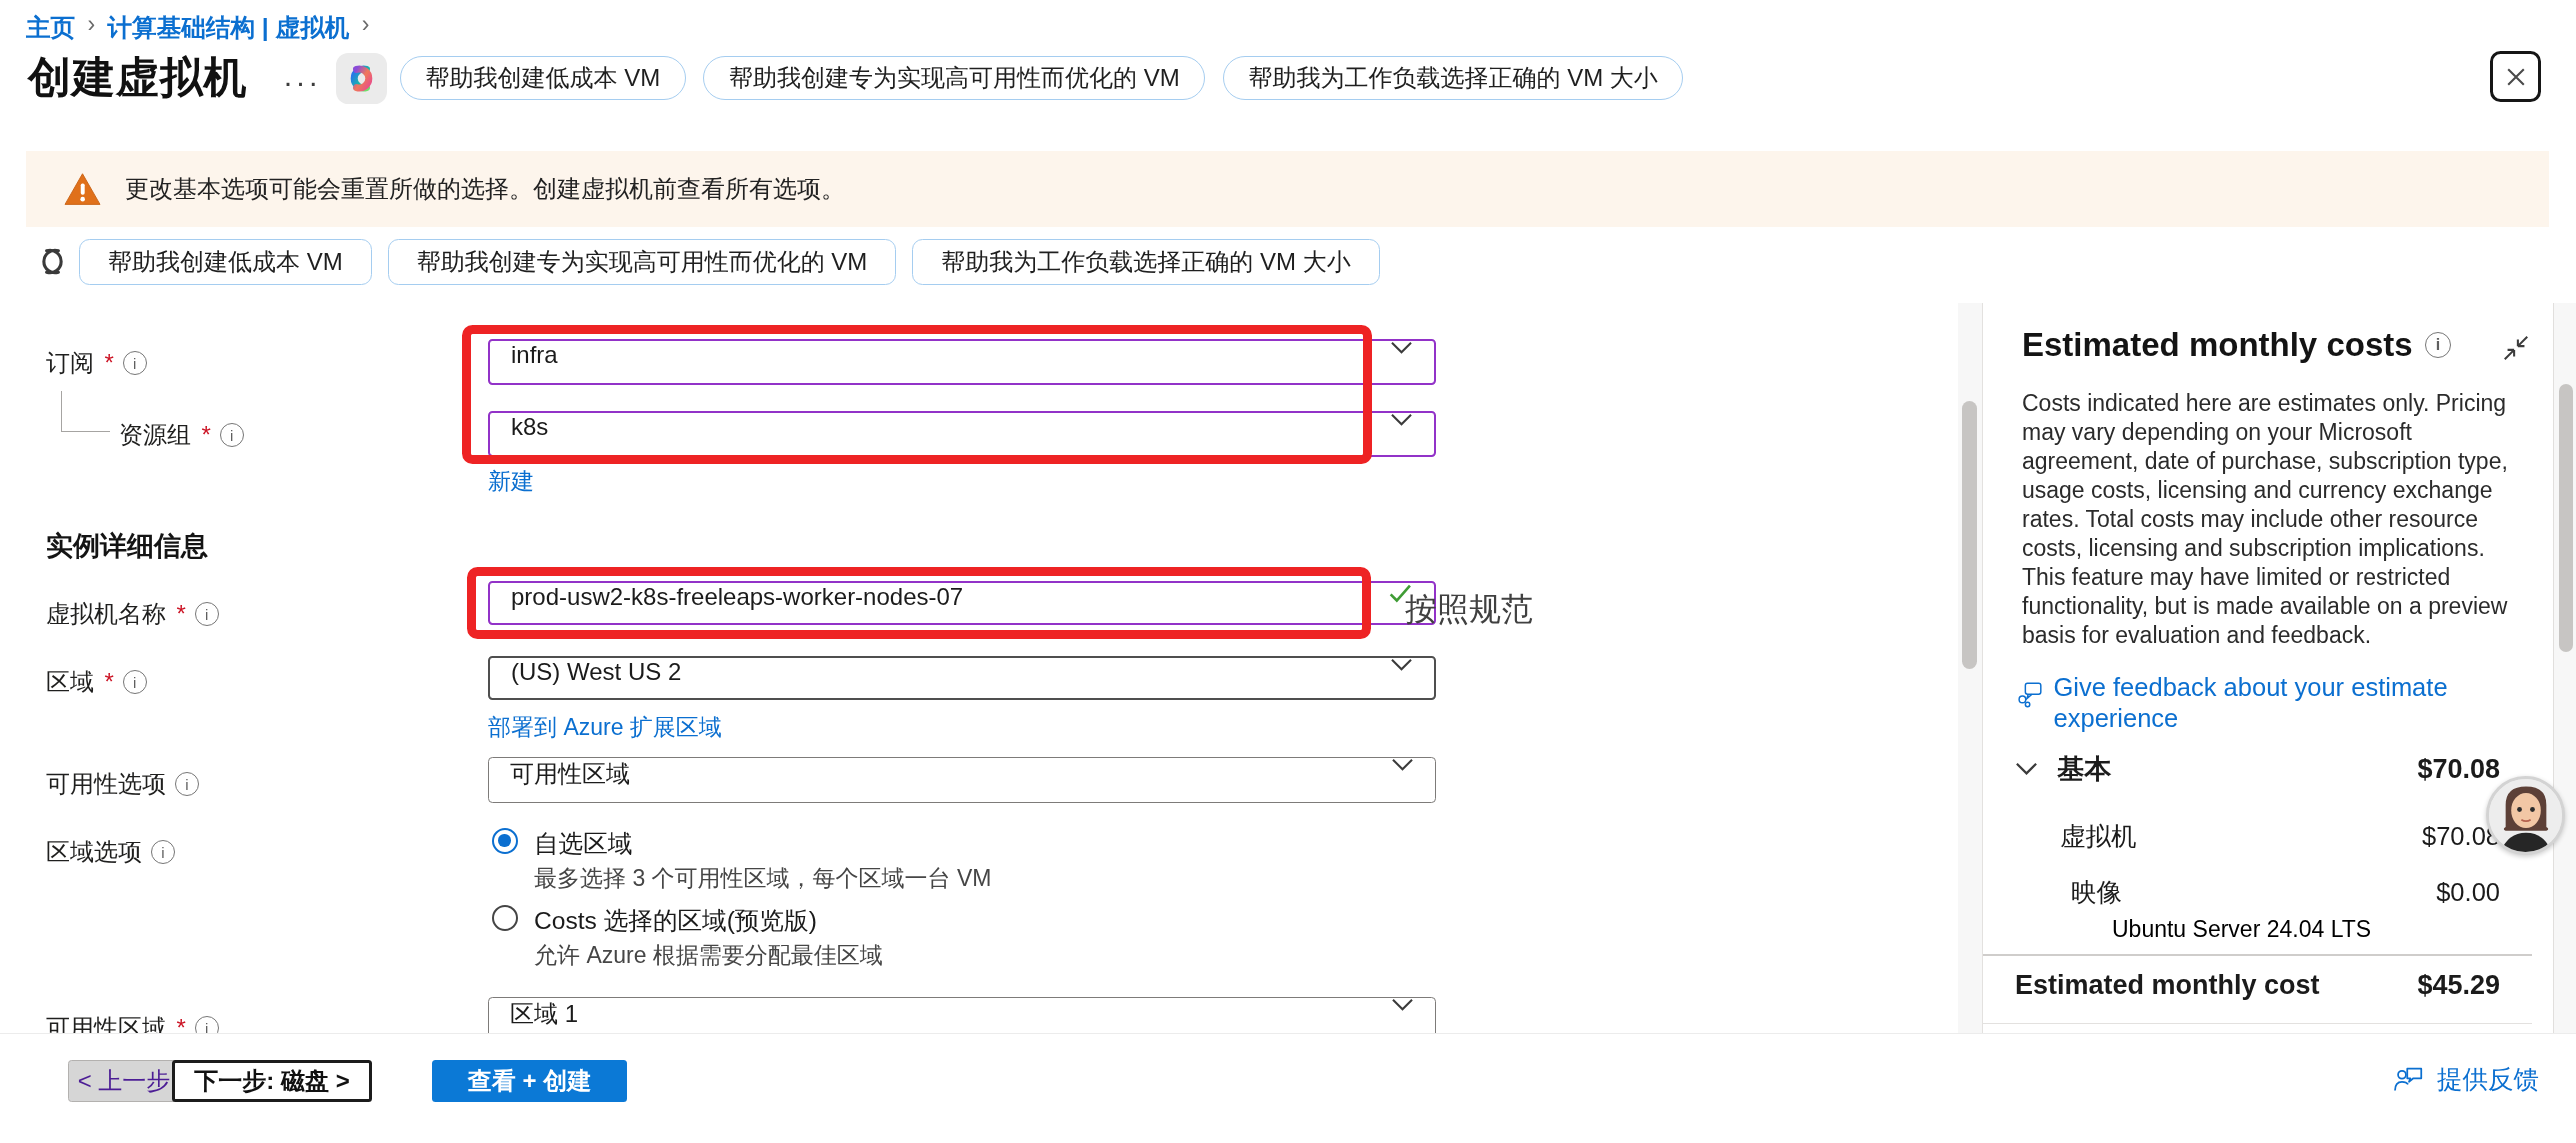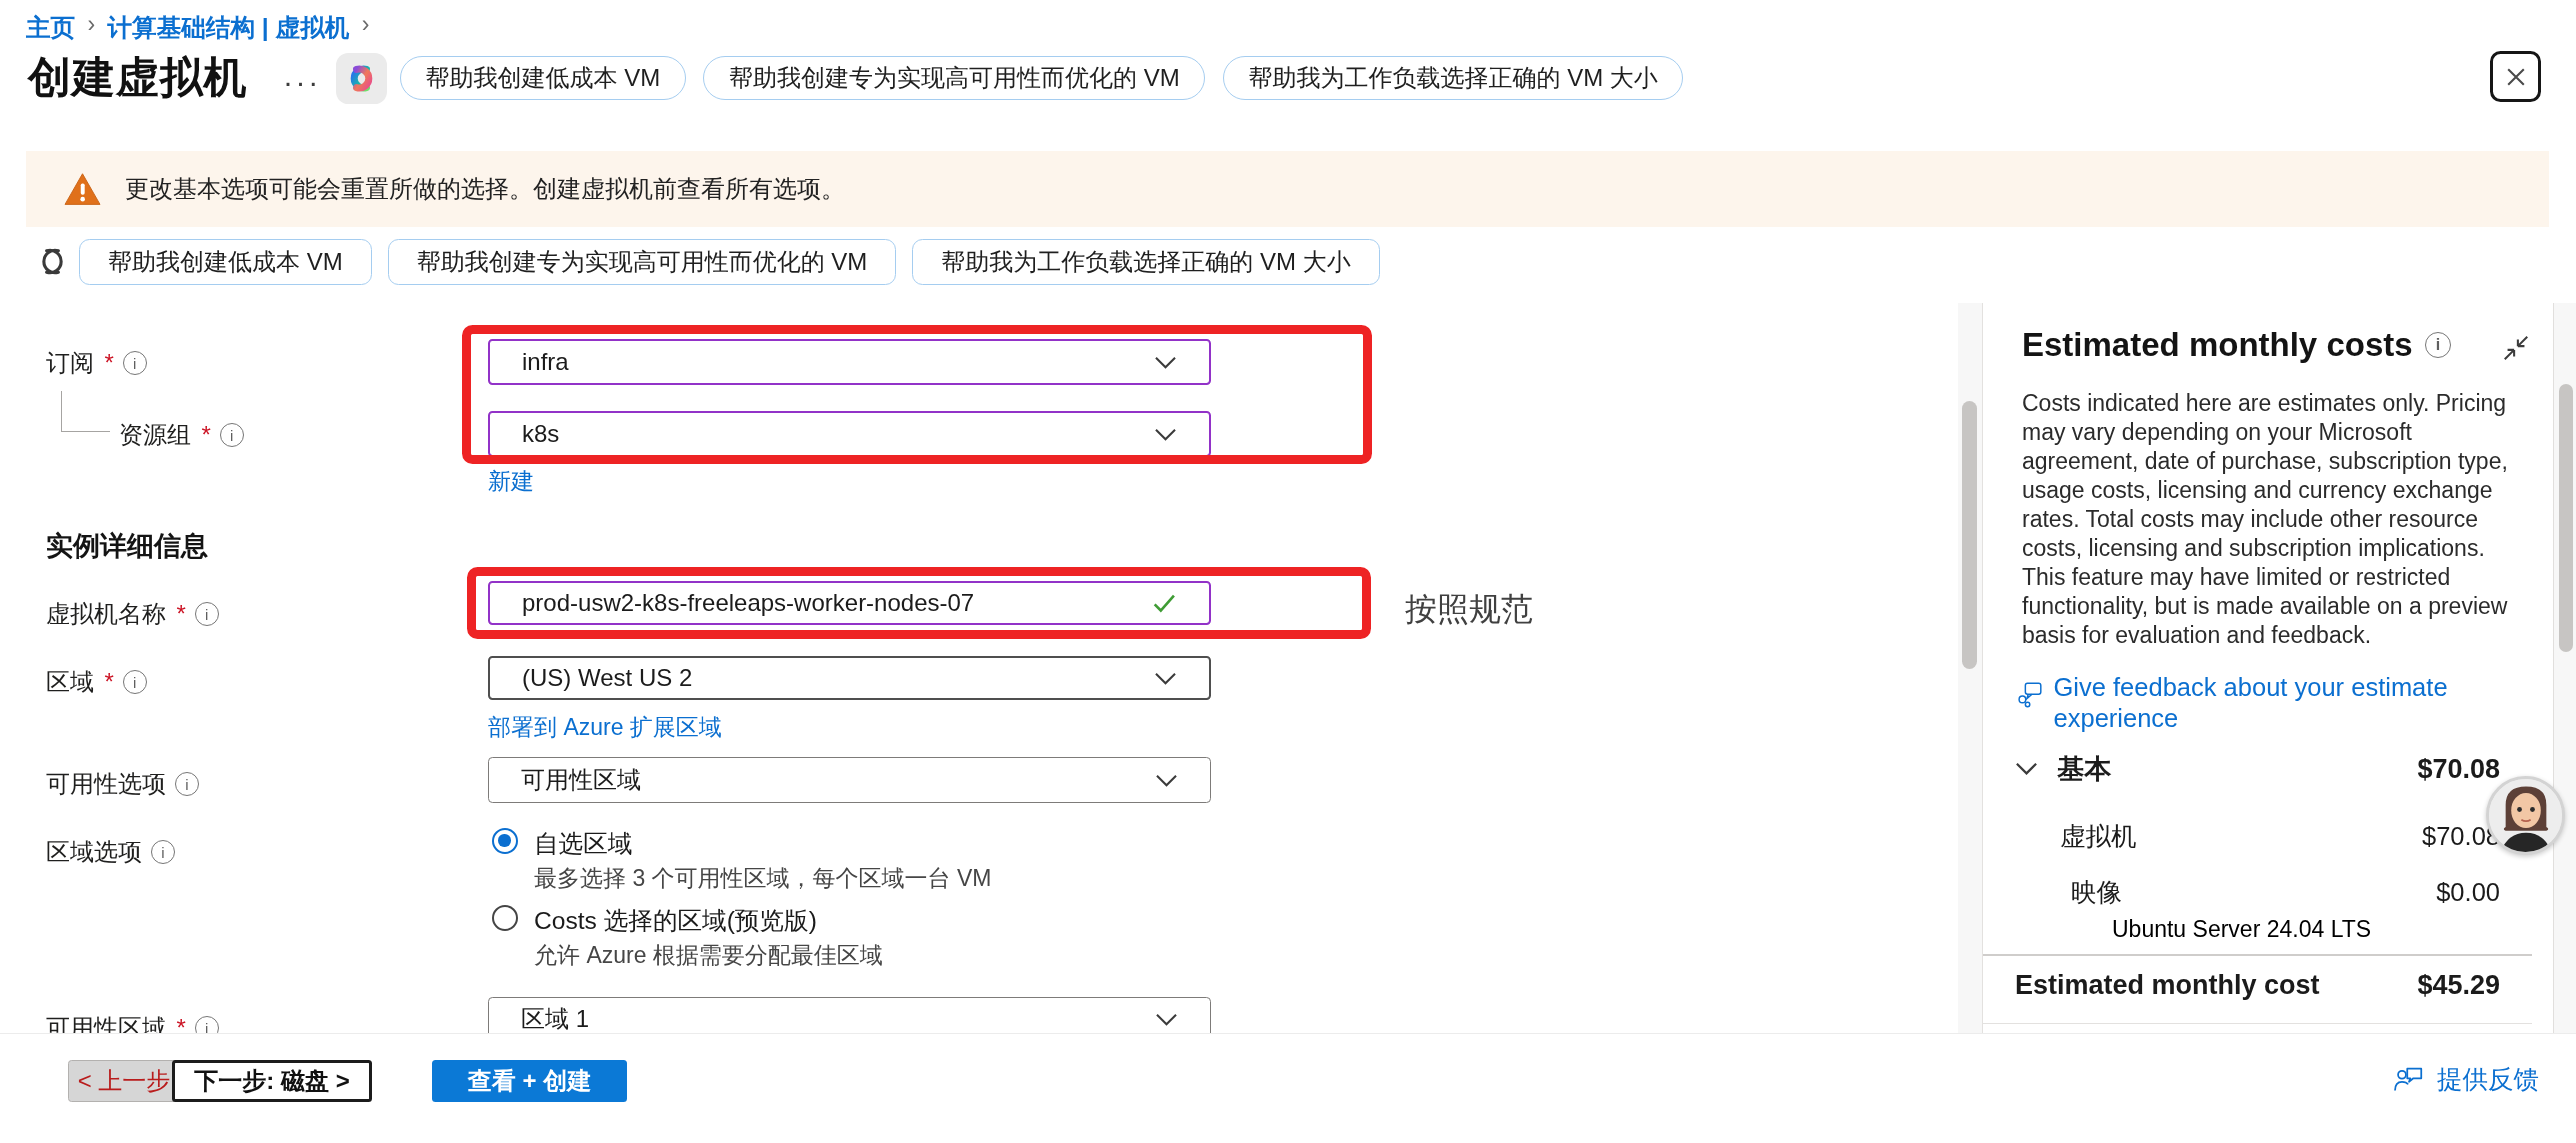--- a/index.html
+++ b/index.html
@@ -33,22 +33,22 @@
   .sug-row { left:79px; top:239px; display:flex; gap:16px; }
   .sug { height:46px; border:1.8px solid #a5cdf0; border-radius:10.5px; background:#fff; display:flex;
      align-items:center; padding:0 28px; font-size:24px; color:#1f1f1f; cursor:pointer; white-space:nowrap; }
 
   
   #form-region { left:0; top:303px; width:1960px; height:730px; overflow:hidden; }
   .flabel { position:absolute; display:flex; align-items:center; gap:8.8px; font-size:24px; color:#1f1f1e; }
   .req { color:#cc1425; font-size:24px; margin-left:1.8px; }
   .info-i { width:24px; height:24px; border:1.4px solid #767676; border-radius:50%; color:#5f5f5f;
      font-size:15px; display:inline-flex; align-items:center; justify-content:center; font-style:normal; flex:none; }
-  .field { position:absolute; left:488px; width:723px; height:46px; background:#fff; border-radius:4.4px;
-     display:flex; align-items:center; padding:0 32px; font-size:24px; color:#1b1b1b; cursor:pointer; }
+  .field { position:absolute; left:488px; width:948px; height:46px; background:#fff; border-radius:4.4px;
+     display:flex; padding:0 21px; font-size:24px; color:#1b1b1b; cursor:pointer; }
   .field .chev { margin-left:auto; }
   .purple { border:2.6px solid #9232c8; }
   .darkb  { border:2.2px solid #4f4f4f; }
   .greyb  { border:1.8px solid #7d7b79; }
   .redbox { position:absolute; border:9.7px solid #ee2324; border-radius:10.5px; pointer-events:none; z-index:5; }
   .blue-link { position:absolute; color:#0b6fd0; font-size:23px; cursor:pointer; }
   .section-h { position:absolute; font-size:27px; font-weight:700; color:#141414; }
   .conn { position:absolute; border-color:#a6a4a2; }
   .radio { position:absolute; width:26px; height:26px; border-radius:50%; background:#fff; }
   .radio.sel { border:2.6px solid #0b6fd0; }
@@ -73,21 +73,21 @@
      color:#0b6fd0; font-size:25.5px; width:474px; cursor:pointer; line-height:31px; }
   .cp-row { position:absolute; left:32px; right:53px; display:flex; align-items:center; }
   .cp-amt { margin-left:auto; font-size:25.5px; }
   .cp-divider { position:absolute; left:0; right:21px; border-top:2.2px solid #cfcdcb; }
   .cp-divider2 { position:absolute; left:0; right:21px; border-top:1.3px solid #e3e1df; }
 
   
   #footer { left:0; top:1033px; width:2576px; height:110px; background:#fff; border-top:1.8px solid #ececec; }
   .btn { position:absolute; top:26px; height:42px; display:flex; align-items:center; justify-content:center;
      font-size:24px; border-radius:3.5px; cursor:pointer; white-space:nowrap; }
-  .btn-prev { left:68px; width:112px; background:#d6d6d6; color:#b91c1c; border:1.3px solid #b3b1af; }
+  .btn-prev { left:68px; width:112px; background:#d6d6d6; color:#4c1d95; border:1.3px solid #b3b1af; }
   .btn-next { left:172px; width:200px; background:#fff; color:#111; border:3.1px solid #1c1c1c; font-weight:700; }
   .btn-review { left:432px; width:195px; background:#0b79d6; color:#fff; font-weight:700; border:none; }
   .foot-fb { position:absolute; right:37px; top:28px; display:flex; align-items:center; gap:12.3px;
      color:#0b6fd0; font-size:25.5px; cursor:pointer; }
 
   .avatar { left:2486px; top:776px; width:79px; height:79px; border-radius:50%; border:3.5px solid #d3d3d3;
      overflow:hidden; background:#ececec; z-index:20; box-shadow:0 1.8px 5.3px rgba(0,0,0,.2); }
 </style>
 </head>
 <body>

